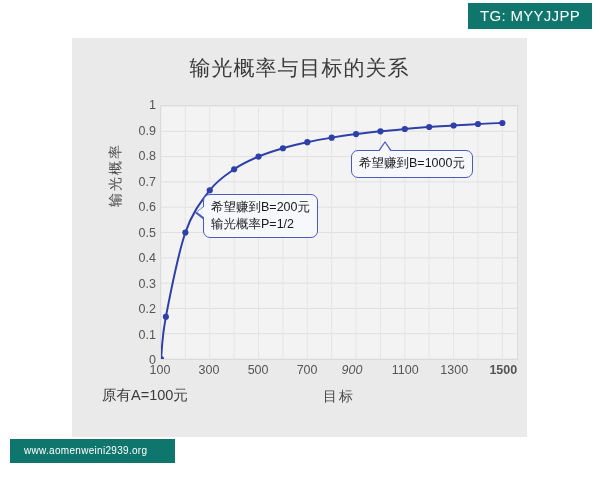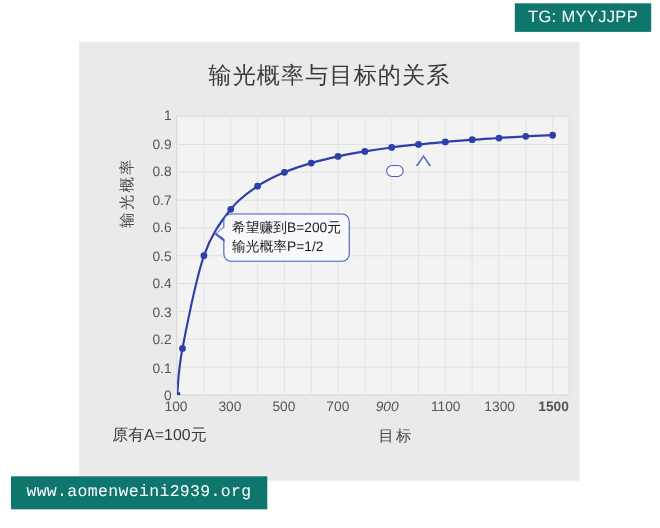--- a/index.html
+++ b/index.html
@@ -29,23 +29,22 @@
   }
   #tg-badge {
     top: 3px;
     right: 8px;
     padding: 4px 12px 5px 12px;
     font-size: 15px;
   }
   #site-badge {
     left: 10px;
     bottom: 17px;
-    padding: 6px 14px 7px 14px;
-    font-size: 15px;
-    font-family: Liberation Mono, monospace;
+    padding: 6px 28px 7px 14px;
+    font-size: 10px;
   }
 
   
   #chart-card {
     position: absolute;
     left: 72px;
     top: 38px;
     width: 455px;
     height: 399px;
     background: #eaeaea;
@@ -133,21 +132,20 @@
   }
   #x-axis-title {
     position: absolute;
     left: 88px;
     top: 350px;
     width: 358px;
     text-align: center;
     font-size: 14px;
     color: #4a4a4a;
     letter-spacing: 2px;
-    margin-left: 21px;
   }
   #origin-note {
     position: absolute;
     left: 30px;
     top: 348px;
     font-size: 14.5px;
     color: #3a3a3a;
   }
 
   
@@ -290,18 +288,19 @@
   <div class="callout" id="callout-200">
     <span class="tail tail-left-outer"></span>
     <span class="tail tail-left-inner"></span>
     <span class="line">希望赚到B=200元</span>
     <span class="line">输光概率P=1/2</span>
   </div>
 
   <div class="callout" id="callout-1000">
     <span class="tail tail-up-outer"></span>
     <span class="tail tail-up-inner"></span>
+    <span class="line">希望赚到B=1000元</span>
   </div>
 
 </div>
 
 <div class="badge" id="tg-badge">TG: MYYJJPP</div>
 <div class="badge" id="site-badge">www.aomenweini2939.org</div>
 
 </body></html>

